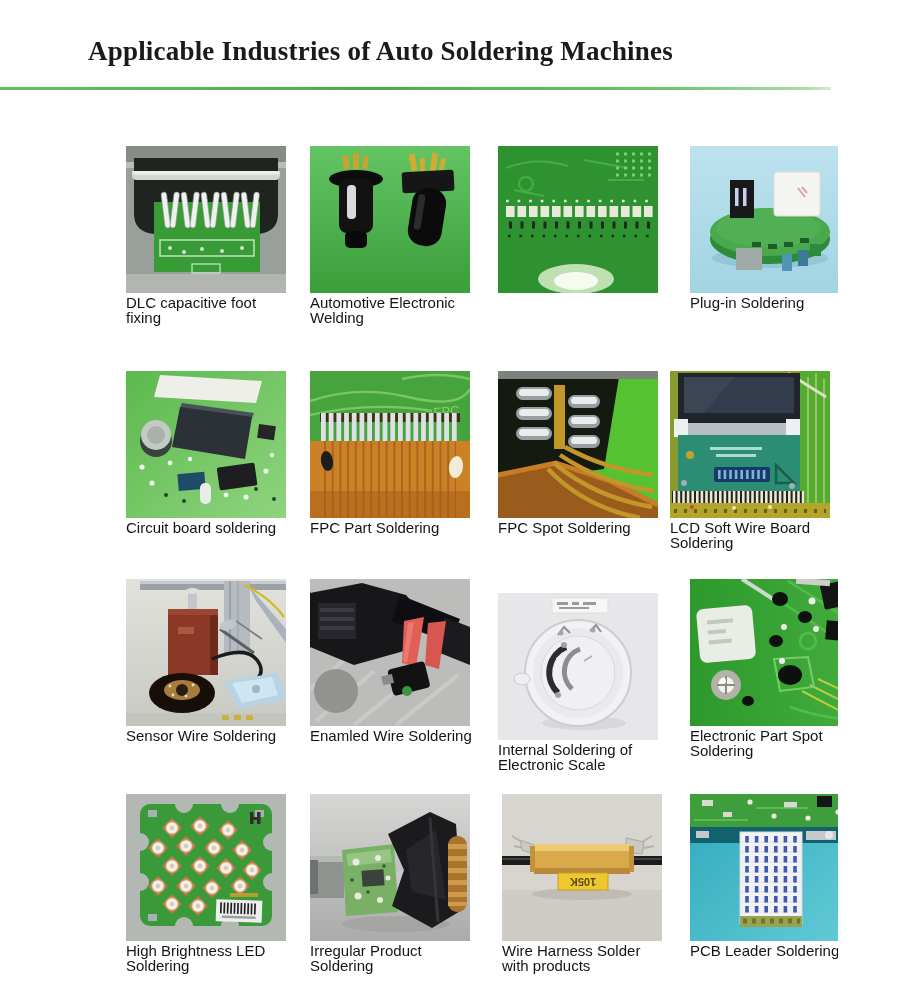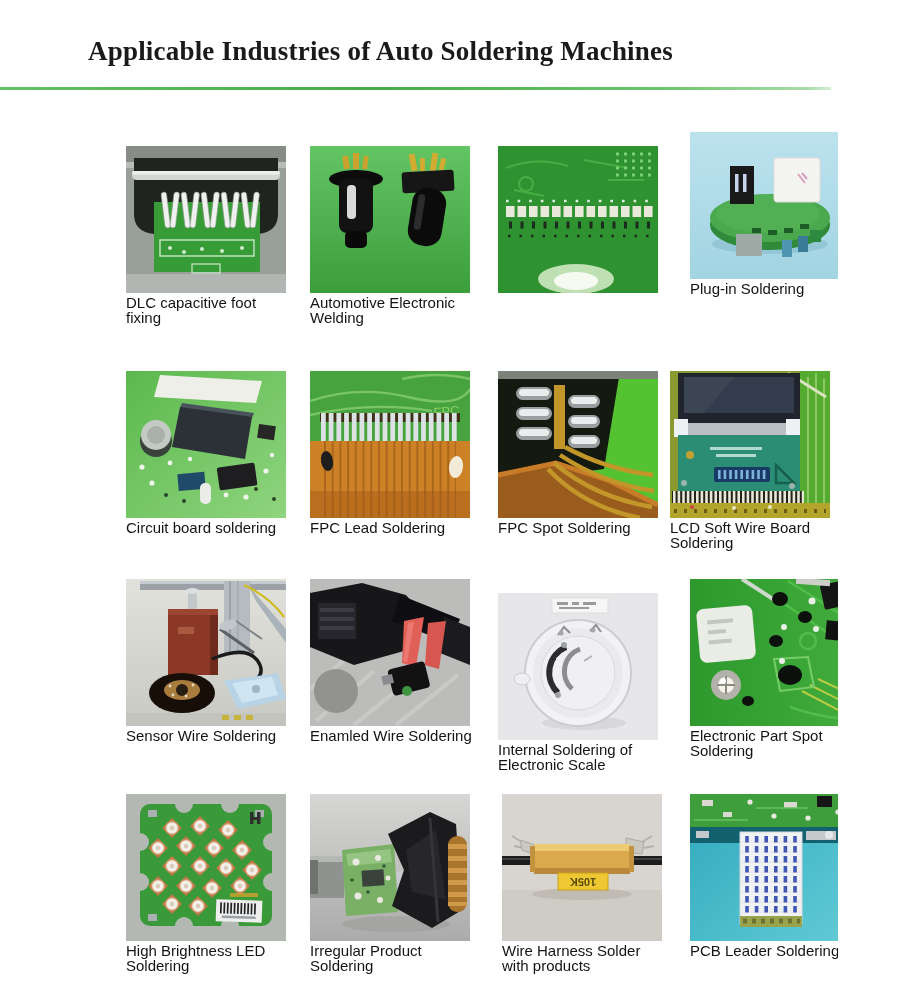--- a/index.html
+++ b/index.html
@@ -132,21 +132,21 @@
         <line x1="8" y1="55" x2="152" y2="55" stroke="#e2f0e2" stroke-width="2.6" stroke-dasharray="2.6 9"></line>
         <line x1="8" y1="65.5" x2="155" y2="65.5" stroke="#e9e9db" stroke-width="11" stroke-dasharray="8.6 2.9"></line>
         <line x1="11" y1="79" x2="152" y2="79" stroke="#1d2b1d" stroke-width="7" stroke-dasharray="3 8.5"></line>
         <line x1="10" y1="90" x2="152" y2="90" stroke="#1d2b1d" stroke-width="2.5" stroke-dasharray="2.5 9"></line>
         <ellipse cx="78" cy="133" rx="38" ry="15" fill="#cfe9c2" opacity="0.9"></ellipse>
         <ellipse cx="78" cy="135" rx="22" ry="9" fill="#f6fbf2"></ellipse>
       </svg>
     </div>
   </figure>
 
-  <figure class="cell" style="left:650px;top:116px">
+  <figure class="cell" style="left:650px;top:130px">
     <div class="photo">
       <svg viewBox="0 0 160 147">
         <defs>
             <linearGradient id="g4" x1="0" y1="0" x2="0" y2="1">
               <stop offset="0" stop-color="#bce2ee"></stop>
               <stop offset="1" stop-color="#a2d4e2"></stop>
             </linearGradient>
           </defs>
         <rect width="160" height="147" fill="url(#g4)"></rect>
         <ellipse cx="80" cy="112" rx="58" ry="10" fill="#7ab2c6" opacity="0.45"></ellipse>
@@ -226,21 +226,21 @@
         <text x="124" y="46" font-size="13" fill="#8bd163" transform="rotate(-5 124 46)">FPC</text>
         <rect y="70" width="160" height="77" fill="#cd8127"></rect>
         <rect y="120" width="160" height="27" fill="#b96f1d"></rect>
         <line x1="14" y1="108" x2="146" y2="108" stroke="#a2601a" stroke-width="77" stroke-dasharray="2 5.7" opacity="0.8"></line>
         <rect x="10" y="42" width="140" height="9" fill="#3c3116"></rect>
         <line x1="11" y1="56" x2="147" y2="56" stroke="#dce1e3" stroke-width="28" stroke-dasharray="4.8 2.9"></line>
         <ellipse cx="17" cy="90" rx="6" ry="10" fill="#1d1d1d" transform="rotate(-10 17 90)"></ellipse>
         <ellipse cx="146" cy="96" rx="7" ry="11" fill="#f1ebd7" transform="rotate(8 146 96)"></ellipse>
       </svg>
     </div>
-    <figcaption class="cap">FPC Lead Soldering</figcaption>
+    <figcaption class="cap">FPC Part Soldering</figcaption>
   </figure>
 
   <figure class="cell" style="left:458px;top:355px">
     <div class="photo">
       <svg viewBox="0 0 160 147">
         <rect width="160" height="147" fill="#54c231"></rect>
         <polygon points="0,0 122,0 106,98 0,112" fill="#151a10"></polygon>
         <rect width="160" height="8" fill="#7d837a"></rect>
         <polygon points="0,102 58,90 112,108 160,132 160,147 0,147" fill="#9a5c1c"></polygon>
         <path d="M0 104 58 92 112 110 160 134" stroke="#c87c28" stroke-width="5" fill="none"></path>

